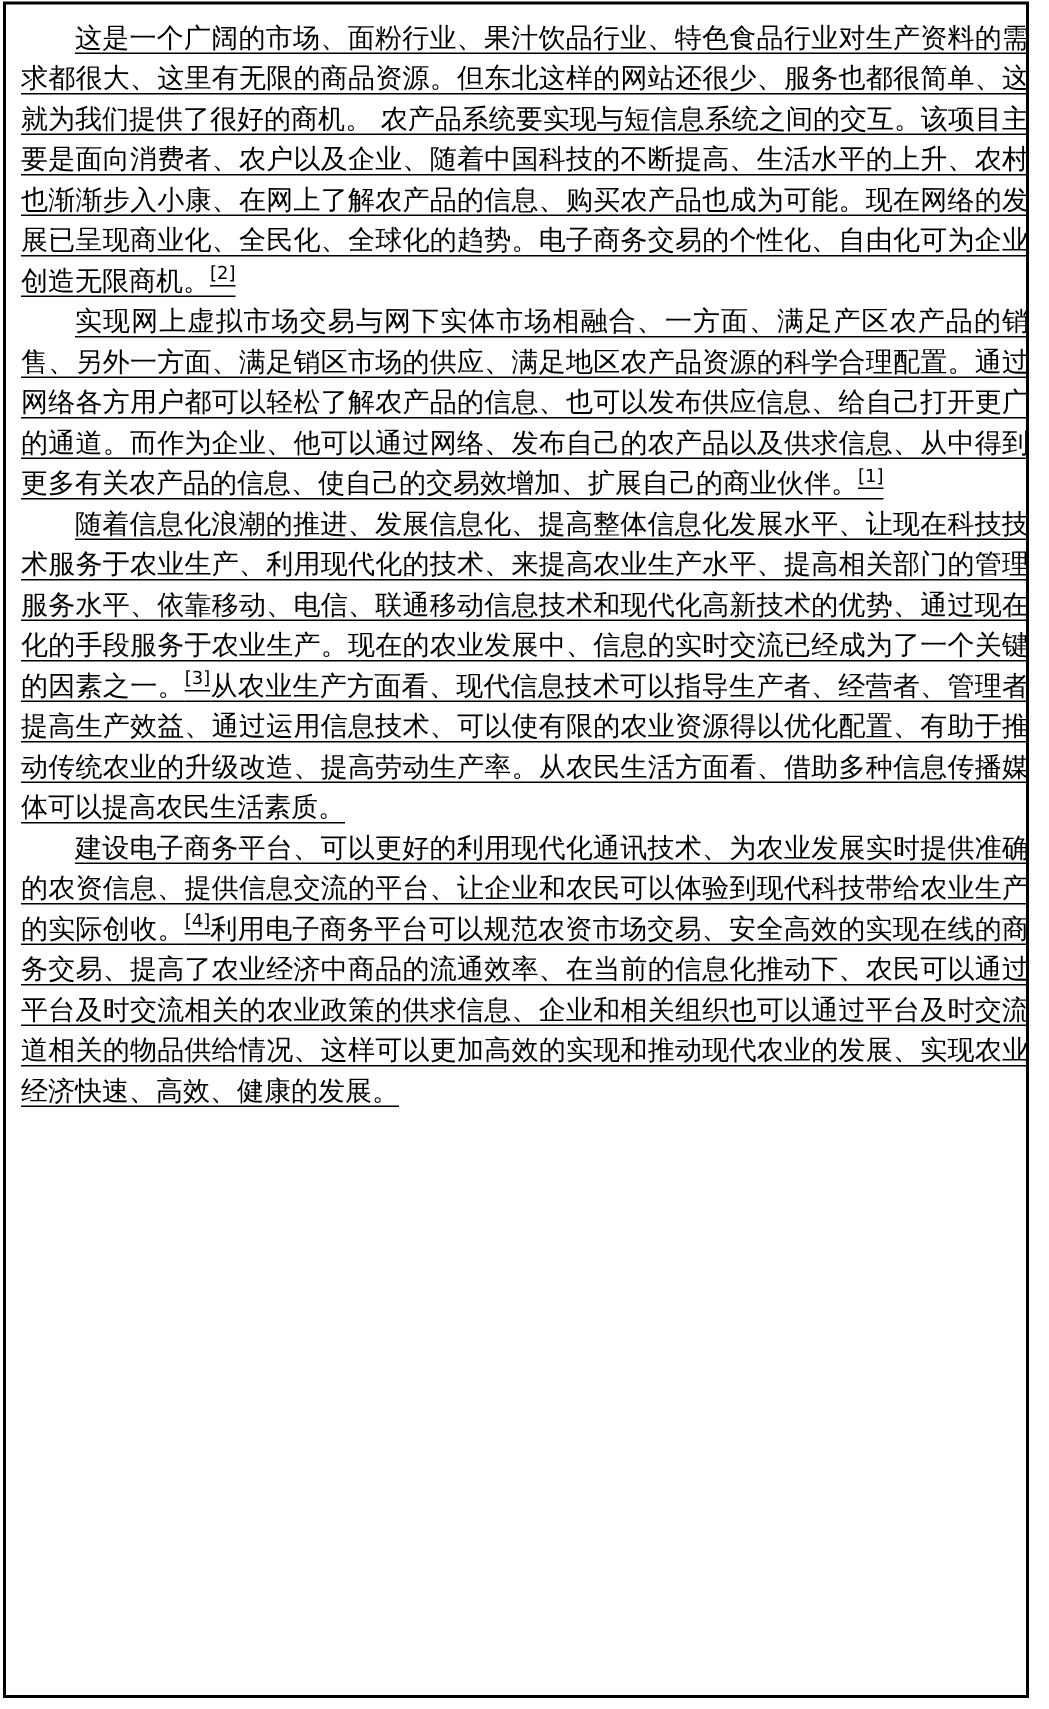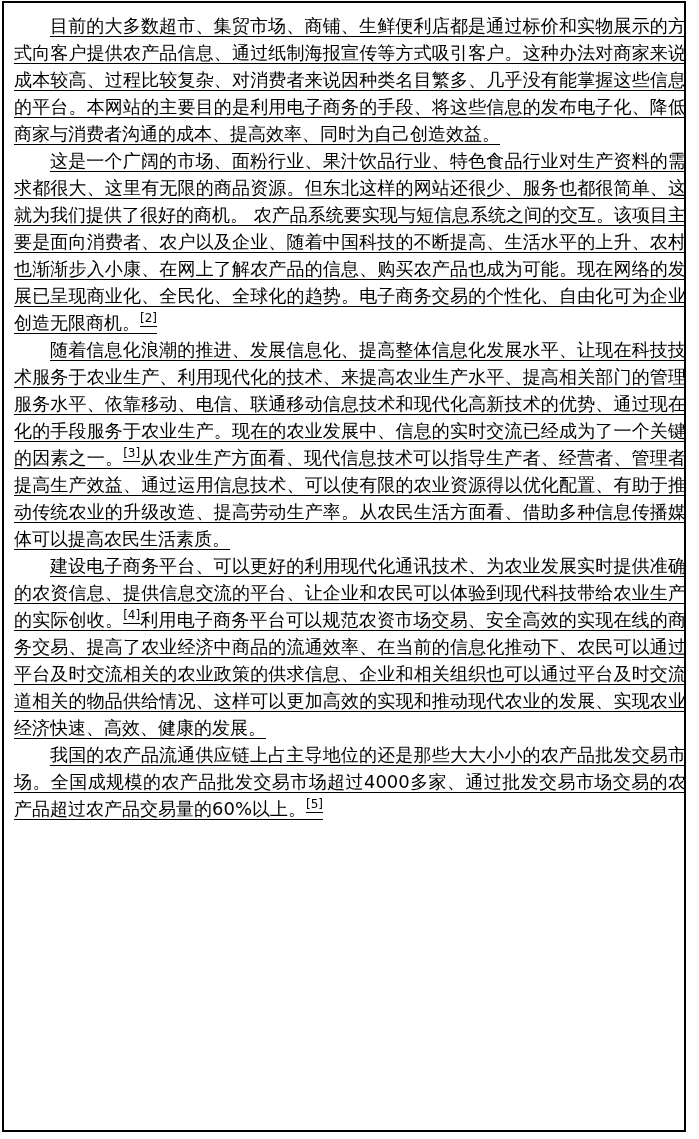--- a/index.html
+++ b/index.html
@@ -46,19 +46,18 @@
     vertical-align: super;
     line-height: 1;
     text-decoration: underline;
   }
 </style>
 </head>
 <body>
 
 <div class="page-border">
   <div class="content">
-      <p class="para"><span>目前的大多数超市、集贸市场、商铺、生鲜便利店都是通过标价和实物展示的方式向客户提供农产品信息、通过纸制海报宣传等方式吸引客户。这种办法对商家来说成本较高、过程比较复杂、对消费者来说因种类名目繁多、几乎没有能掌握这些信息的平台。本网站的主要目的是利用电子商务的手段、将这些信息的发布电子化、降低商家与消费者沟通的成本、提高效率、同时为自己创造效益。</span></p>
       <p class="para"><span>这是一个广阔的市场、面粉行业、果汁饮品行业、特色食品行业对生产资料的需求都很大、这里有无限的商品资源。但东北这样的网站还很少、服务也都很简单、这就为我们提供了很好的商机。 农产品系统要实现与短信息系统之间的交互。该项目主要是面向消费者、农户以及企业、随着中国科技的不断提高、生活水平的上升、农村也渐渐步入小康、在网上了解农产品的信息、购买农产品也成为可能。现在网络的发展已呈现商业化、全民化、全球化的趋势。电子商务交易的个性化、自由化可为企业创造无限商机。</span><sup class="cite">[2]</sup></p>
+      <p class="para"><span>实现网上虚拟市场交易与网下实体市场相融合、一方面、满足产区农产品的销售、另外一方面、满足销区市场的供应、满足地区农产品资源的科学合理配置。通过网络各方用户都可以轻松了解农产品的信息、也可以发布供应信息、给自己打开更广的通道。而作为企业、他可以通过网络、发布自己的农产品以及供求信息、从中得到更多有关农产品的信息、使自己的交易效增加、扩展自己的商业伙伴。</span><sup class="cite">[1]</sup></p>
       <p class="para"><span>随着信息化浪潮的推进、发展信息化、提高整体信息化发展水平、让现在科技技术服务于农业生产、利用现代化的技术、来提高农业生产水平、提高相关部门的管理服务水平、依靠移动、电信、联通移动信息技术和现代化高新技术的优势、通过现在化的手段服务于农业生产。现在的农业发展中、信息的实时交流已经成为了一个关键的因素之一。</span><sup class="cite">[3]</sup><span>从农业生产方面看、现代信息技术可以指导生产者、经营者、管理者提高生产效益、通过运用信息技术、可以使有限的农业资源得以优化配置、有助于推动传统农业的升级改造、提高劳动生产率。从农民生活方面看、借助多种信息传播媒体可以提高农民生活素质。</span></p>
       <p class="para"><span>建设电子商务平台、可以更好的利用现代化通讯技术、为农业发展实时提供准确的农资信息、提供信息交流的平台、让企业和农民可以体验到现代科技带给农业生产的实际创收。</span><sup class="cite">[4]</sup><span>利用电子商务平台可以规范农资市场交易、安全高效的实现在线的商务交易、提高了农业经济中商品的流通效率、在当前的信息化推动下、农民可以通过平台及时交流相关的农业政策的供求信息、企业和相关组织也可以通过平台及时交流道相关的物品供给情况、这样可以更加高效的实现和推动现代农业的发展、实现农业经济快速、高效、健康的发展。</span></p>
-      <p class="para"><span>我国的农产品流通供应链上占主导地位的还是那些大大小小的农产品批发交易市场。全国成规模的农产品批发交易市场超过4000多家、通过批发交易市场交易的农产品超过农产品交易量的60%以上。</span><sup class="cite">[5]</sup></p>
     </div>
 </div>
 
 </body></html>

